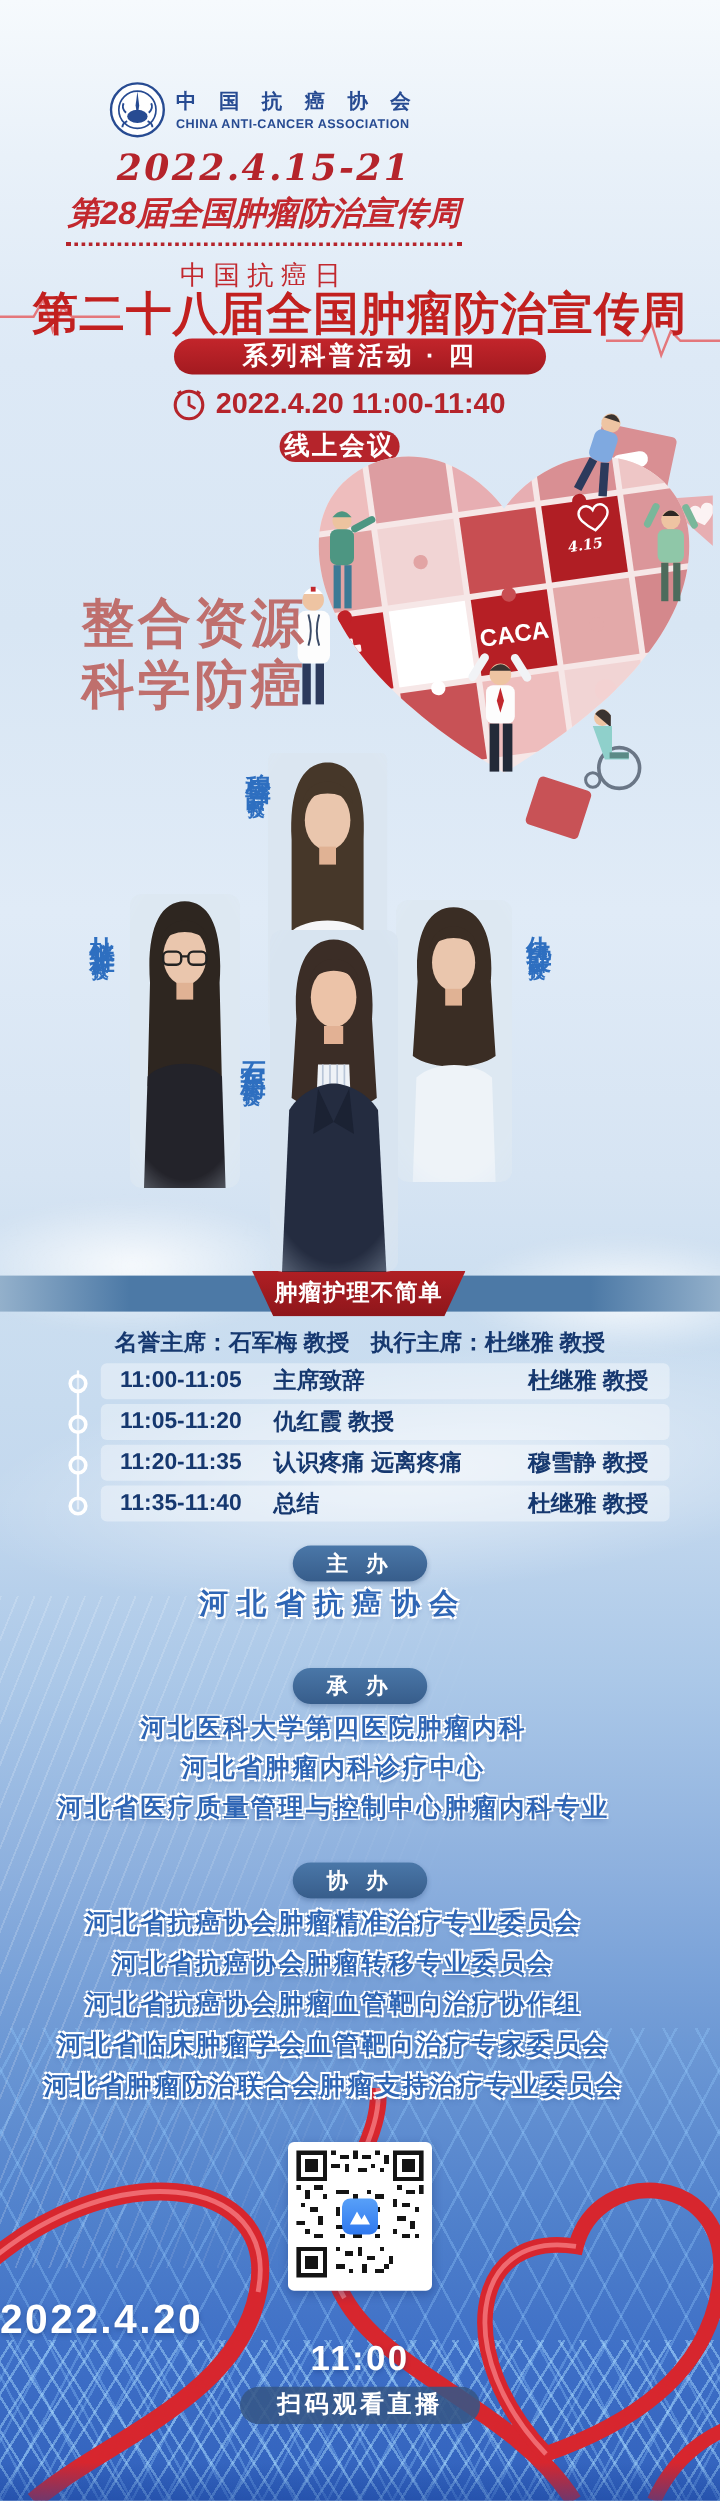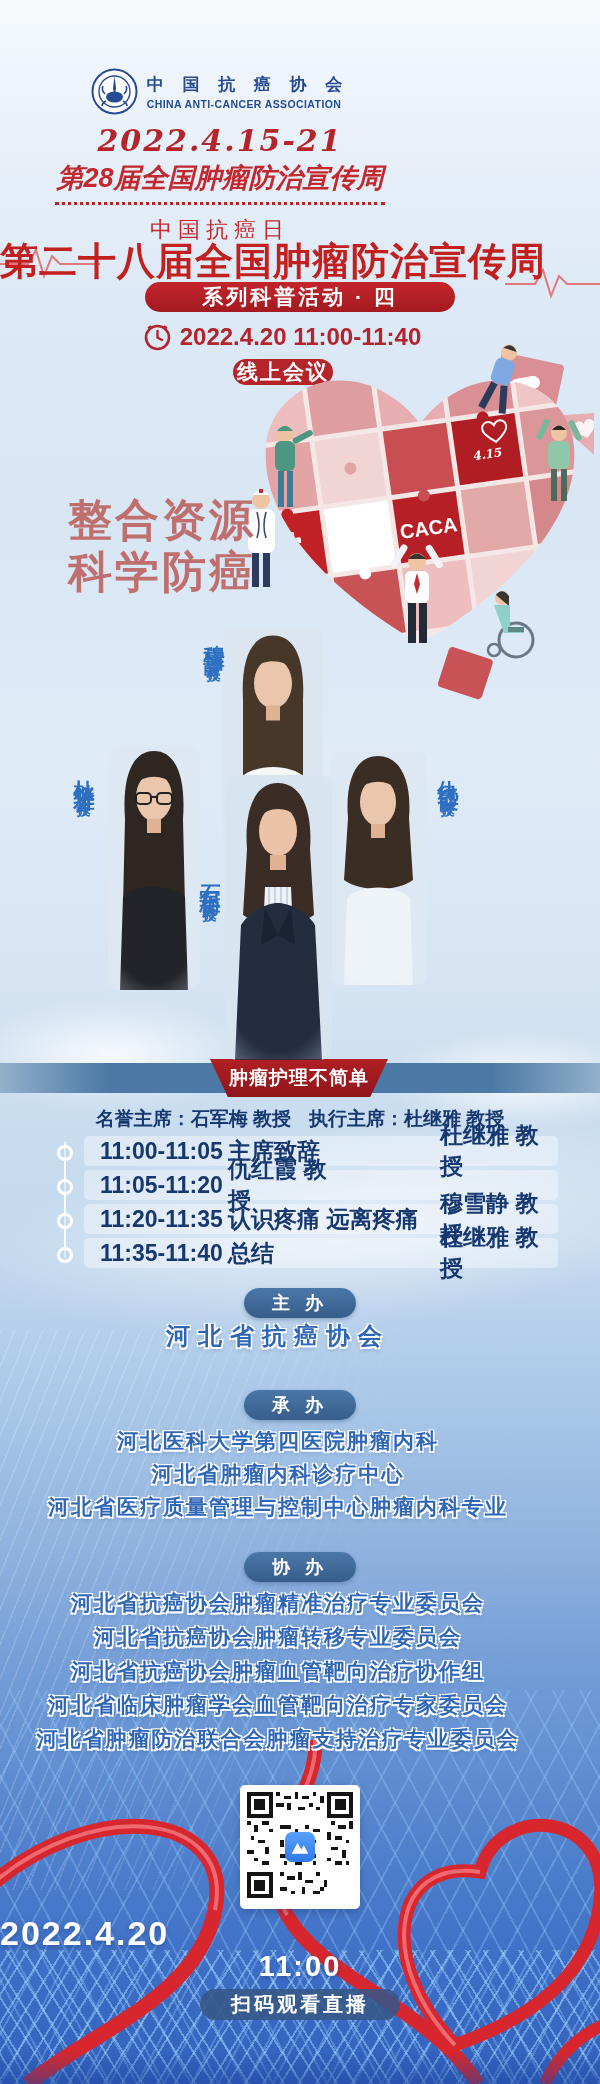--- a/index.html
+++ b/index.html
@@ -32,21 +32,21 @@
   .header{left:0;top:68px;width:440px;text-align:center;color:#1d3f8a;}
   .logo-row{display:flex;justify-content:center;align-items:center;gap:9px;}
   .logo-text{text-align:left;}
   .logo-title{font-size:17px;font-weight:bold;letter-spacing:7px;color:#274b92;}
   .logo-sub{font-size:10.5px;font-weight:bold;letter-spacing:.4px;color:#274b92;margin-top:2px;}
   .date-range{margin-top:8px;font-family:"DejaVu Serif","Liberation Serif",serif;
     font-style:italic;font-weight:bold;font-size:30px;color:#b5242b;letter-spacing:2px;}
   .week-title{margin-top:2px;font-style:italic;font-weight:bold;font-size:27px;color:#c2282e;}
   .dotted{width:330px;margin:6px auto 0;border-top:3px dotted #b5242b;}
   .anticancer-day{margin-top:10px;font-size:22px;font-weight:normal;letter-spacing:6px;color:#c2282e;}
-  .main-title{left:0;top:236px;width:600px;font-size:38px;font-weight:bold;color:#c2201f;letter-spacing:1px;}
+  .main-title{left:0;top:236px;width:600px;text-align:center;font-size:38px;font-weight:bold;color:#c2201f;letter-spacing:1px;}
   .series-banner{left:145px;top:282px;width:310px;height:30px;border-radius:15px;
     background:linear-gradient(180deg,#c3252b,#a31a20);color:#fff;font-size:21px;font-weight:bold;
     letter-spacing:3px;text-align:center;line-height:30px;}
   .datetime-row{left:0;top:323px;width:565px;display:flex;justify-content:center;align-items:center;gap:9px;
     color:#b5242b;font-size:24px;font-weight:bold;}
   .online-pill{left:233px;top:359px;width:100px;height:26px;border-radius:13px;background:#b5242b;
     color:#fff;font-size:21px;font-weight:bold;text-align:center;line-height:26px;letter-spacing:2px;}
   .ecg{stroke:#e4777b;fill:none;stroke-width:2px;}
   
   .slogan{left:68px;top:494px;font-size:44px;font-weight:bold;color:#bf6f6d;letter-spacing:3px;line-height:52px;}
@@ -62,21 +62,21 @@
   .agenda-banner{left:210px;top:1059px;width:178px;height:38px;
     clip-path:polygon(0 0,100% 0,90% 100%,10% 100%);
     background:linear-gradient(180deg,#b01f24,#8e161b);
     color:#fff;font-size:19px;font-weight:bold;text-align:center;line-height:38px;letter-spacing:1px;}
   .chairs{left:0;top:1106px;width:600px;text-align:center;font-size:19px;font-weight:bold;color:#16386f;}
   .chairs span{margin:0 9px;}
   .tl-line{left:64px;top:1142px;width:2px;height:116px;background:rgba(255,255,255,.95);}
   .tl-dot{left:57px;width:10px;height:10px;border:3px solid #fff;border-radius:50%;background:rgba(190,212,236,.4);}
   .rows{left:84px;top:1136px;width:474px;}
   .row{display:flex;align-items:center;height:30px;margin-bottom:4px;border-radius:5px;
-    background:rgba(255,255,255,.38);color:#16386f;font-weight:bold;font-size:23px;}
+    background:rgba(255,255,255,.38);color:#16386f;font-weight:bold;font-size:19px;}
   .row .t{width:128px;padding-left:16px;}
   .row .topic{flex:1;}
   .row .sp{width:118px;}
   
   .pill{left:244px;width:112px;height:30px;border-radius:15px;text-align:center;line-height:30px;
     background:linear-gradient(180deg,#4a77a8,#375d8b);color:#fff;font-size:18px;font-weight:bold;letter-spacing:5px;
     box-shadow:0 2px 4px rgba(30,60,110,.3);}
   .blue-outline{color:#2f66b5;font-weight:bold;text-align:center;width:556px;left:0;
     text-shadow:-1.5px -1.5px 0 #fff,1.5px -1.5px 0 #fff,-1.5px 1.5px 0 #fff,1.5px 1.5px 0 #fff,0 3px 4px rgba(40,80,150,.35);}
   .host-name{font-size:24px;letter-spacing:8px;}

